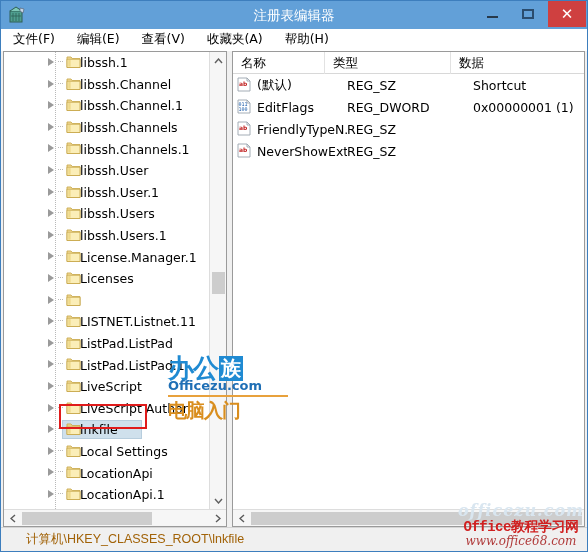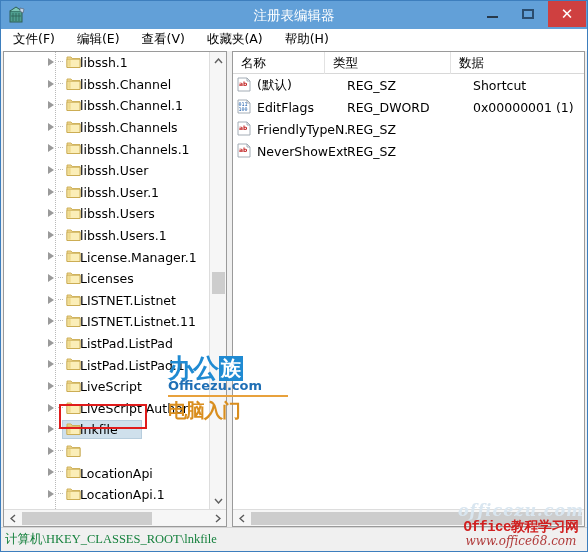--- a/index.html
+++ b/index.html
@@ -178,22 +178,22 @@
     position:absolute; left:18px; top:2px; height:13px; right:2px;
     background:#cdcdcd;
   }
   
   #statusbar{
     flex:0 0 24px; height:24px; background:#f0f0f0;
     border-top:1px solid #d4d4d4;
     display:flex; align-items:center;
   }
   #status-text{
-    font-size:12.5px; color:#15803d; padding-left:4px; white-space:nowrap;
-    font-family:Liberation Serif, serif;
+    font-size:12.5px; color:#a16207; padding-left:25px; white-space:nowrap;
+    font-family:Liberation Sans, sans-serif;
   }
   
   #wm-center{
     position:absolute; left:168px; top:355px; width:150px; z-index:8;
     pointer-events:none; text-align:left;
   }
   #wm-logo-row{ display:flex; align-items:flex-end; }
   #wm-cn{
     font-size:26px; font-weight:bold; color:#1f8ad2; letter-spacing:-1px;
     font-family:"DejaVu Sans", sans-serif; line-height:26px;
@@ -383,21 +383,20 @@
               <span class="tree-label">Licenses</span>
             </div>
             <div class="tree-row">
               <span class="twisty"></span>
               <span class="dots"></span>
               <span class="folder"><svg width="15" height="14" viewBox="0 0 15 14">
                   <path d="M1 2 h4 l1.3 1.6 H14 V12.5 H1 Z" fill="#f5dd9a" stroke="#c8a94e" stroke-width="0.9"></path>
                   <path d="M1 4.2 H14 V12.5 H1 Z" fill="#fbeeb8" stroke="#c8a94e" stroke-width="0.9"></path>
                   <path d="M2.2 5 h2.4 v6.6 H2.2 Z" fill="#efd98a" stroke="none"></path>
                 </svg></span>
-              <span class="tree-label">LISTNET.Listnet</span>
             </div>
             <div class="tree-row">
               <span class="twisty"></span>
               <span class="dots"></span>
               <span class="folder"><svg width="15" height="14" viewBox="0 0 15 14">
                   <path d="M1 2 h4 l1.3 1.6 H14 V12.5 H1 Z" fill="#f5dd9a" stroke="#c8a94e" stroke-width="0.9"></path>
                   <path d="M1 4.2 H14 V12.5 H1 Z" fill="#fbeeb8" stroke="#c8a94e" stroke-width="0.9"></path>
                   <path d="M2.2 5 h2.4 v6.6 H2.2 Z" fill="#efd98a" stroke="none"></path>
                 </svg></span>
               <span class="tree-label">LISTNET.Listnet.11</span>
@@ -454,20 +453,21 @@
               <span class="tree-label">lnkfile</span>
             </div>
             <div class="tree-row">
               <span class="twisty"></span>
               <span class="dots"></span>
               <span class="folder"><svg width="15" height="14" viewBox="0 0 15 14">
                   <path d="M1 2 h4 l1.3 1.6 H14 V12.5 H1 Z" fill="#f5dd9a" stroke="#c8a94e" stroke-width="0.9"></path>
                   <path d="M1 4.2 H14 V12.5 H1 Z" fill="#fbeeb8" stroke="#c8a94e" stroke-width="0.9"></path>
                   <path d="M2.2 5 h2.4 v6.6 H2.2 Z" fill="#efd98a" stroke="none"></path>
                 </svg></span>
+              <span class="tree-label">Local Settings</span>
             </div>
             <div class="tree-row">
               <span class="twisty"></span>
               <span class="dots"></span>
               <span class="folder"><svg width="15" height="14" viewBox="0 0 15 14">
                   <path d="M1 2 h4 l1.3 1.6 H14 V12.5 H1 Z" fill="#f5dd9a" stroke="#c8a94e" stroke-width="0.9"></path>
                   <path d="M1 4.2 H14 V12.5 H1 Z" fill="#fbeeb8" stroke="#c8a94e" stroke-width="0.9"></path>
                   <path d="M2.2 5 h2.4 v6.6 H2.2 Z" fill="#efd98a" stroke="none"></path>
                 </svg></span>
               <span class="tree-label">LocationApi</span>

